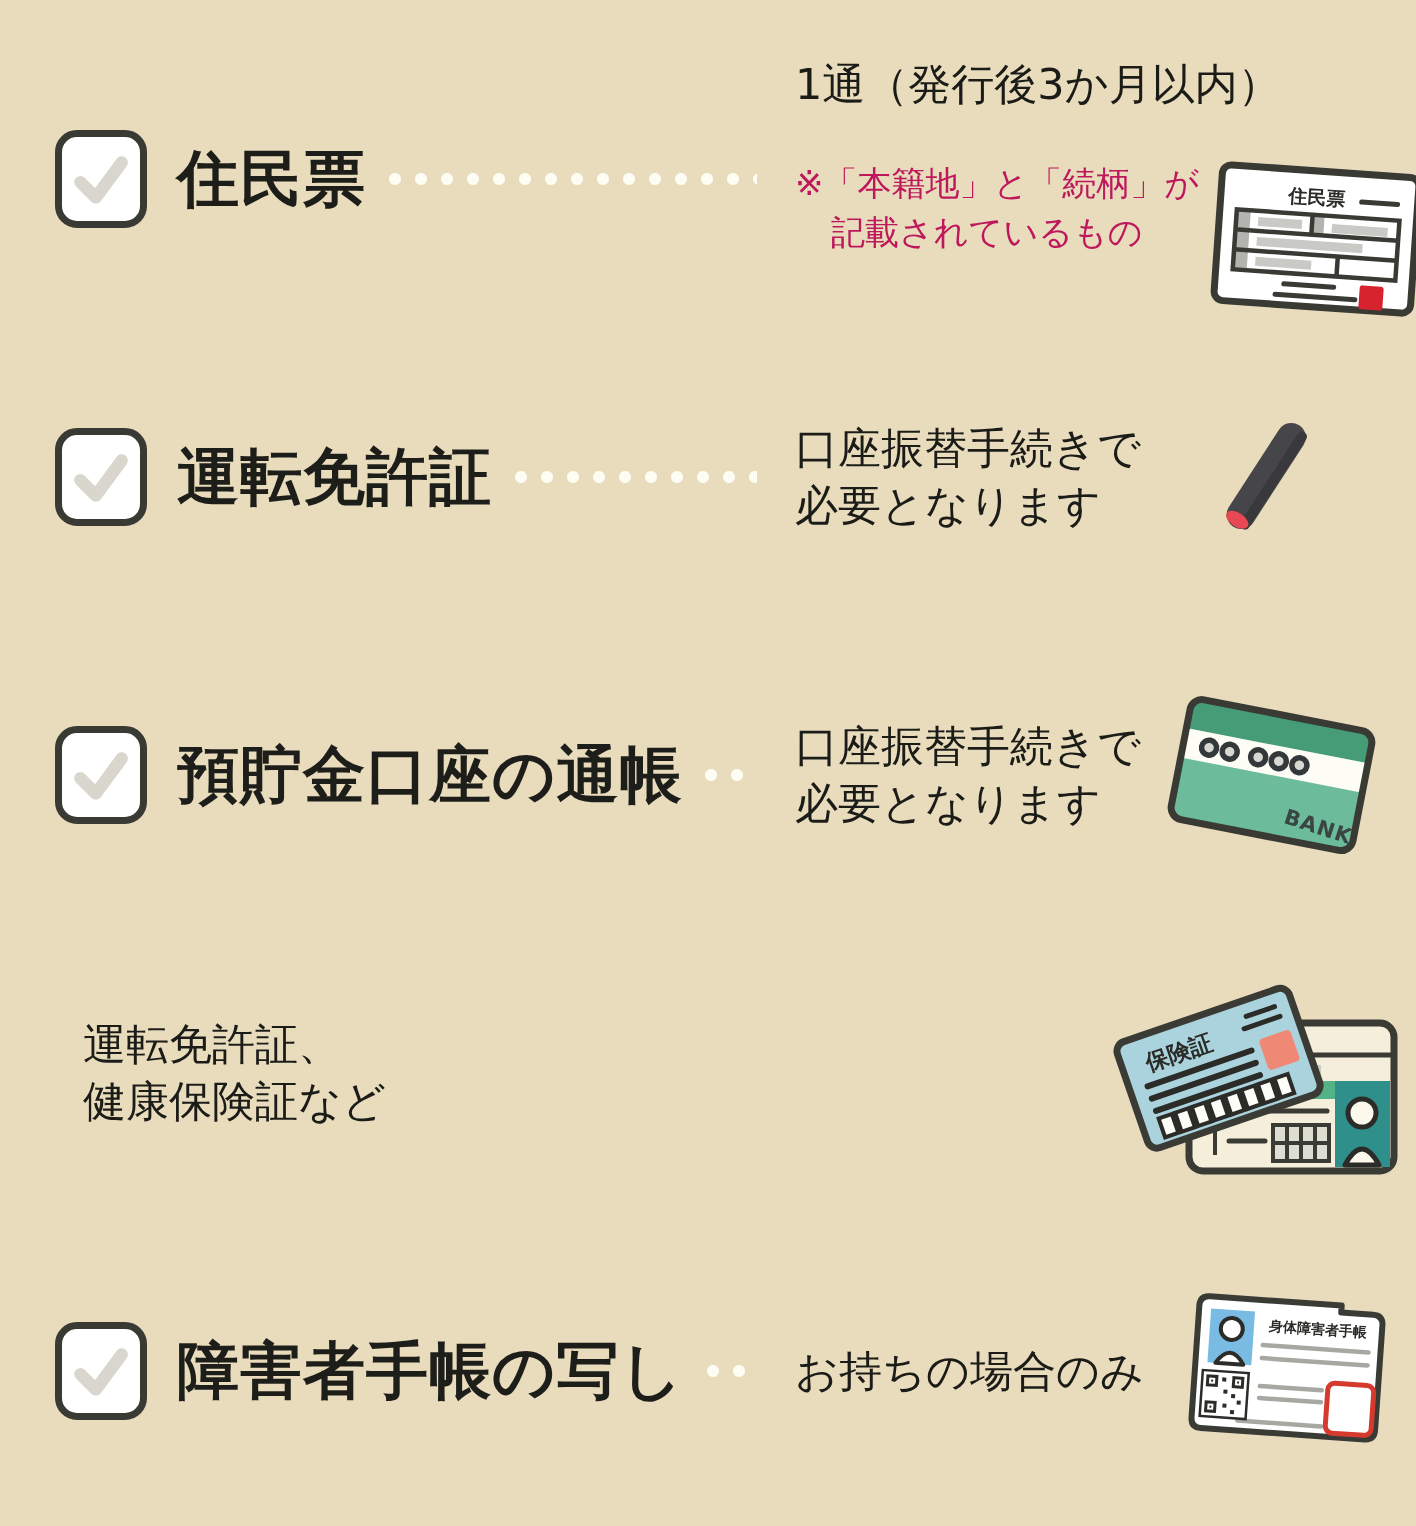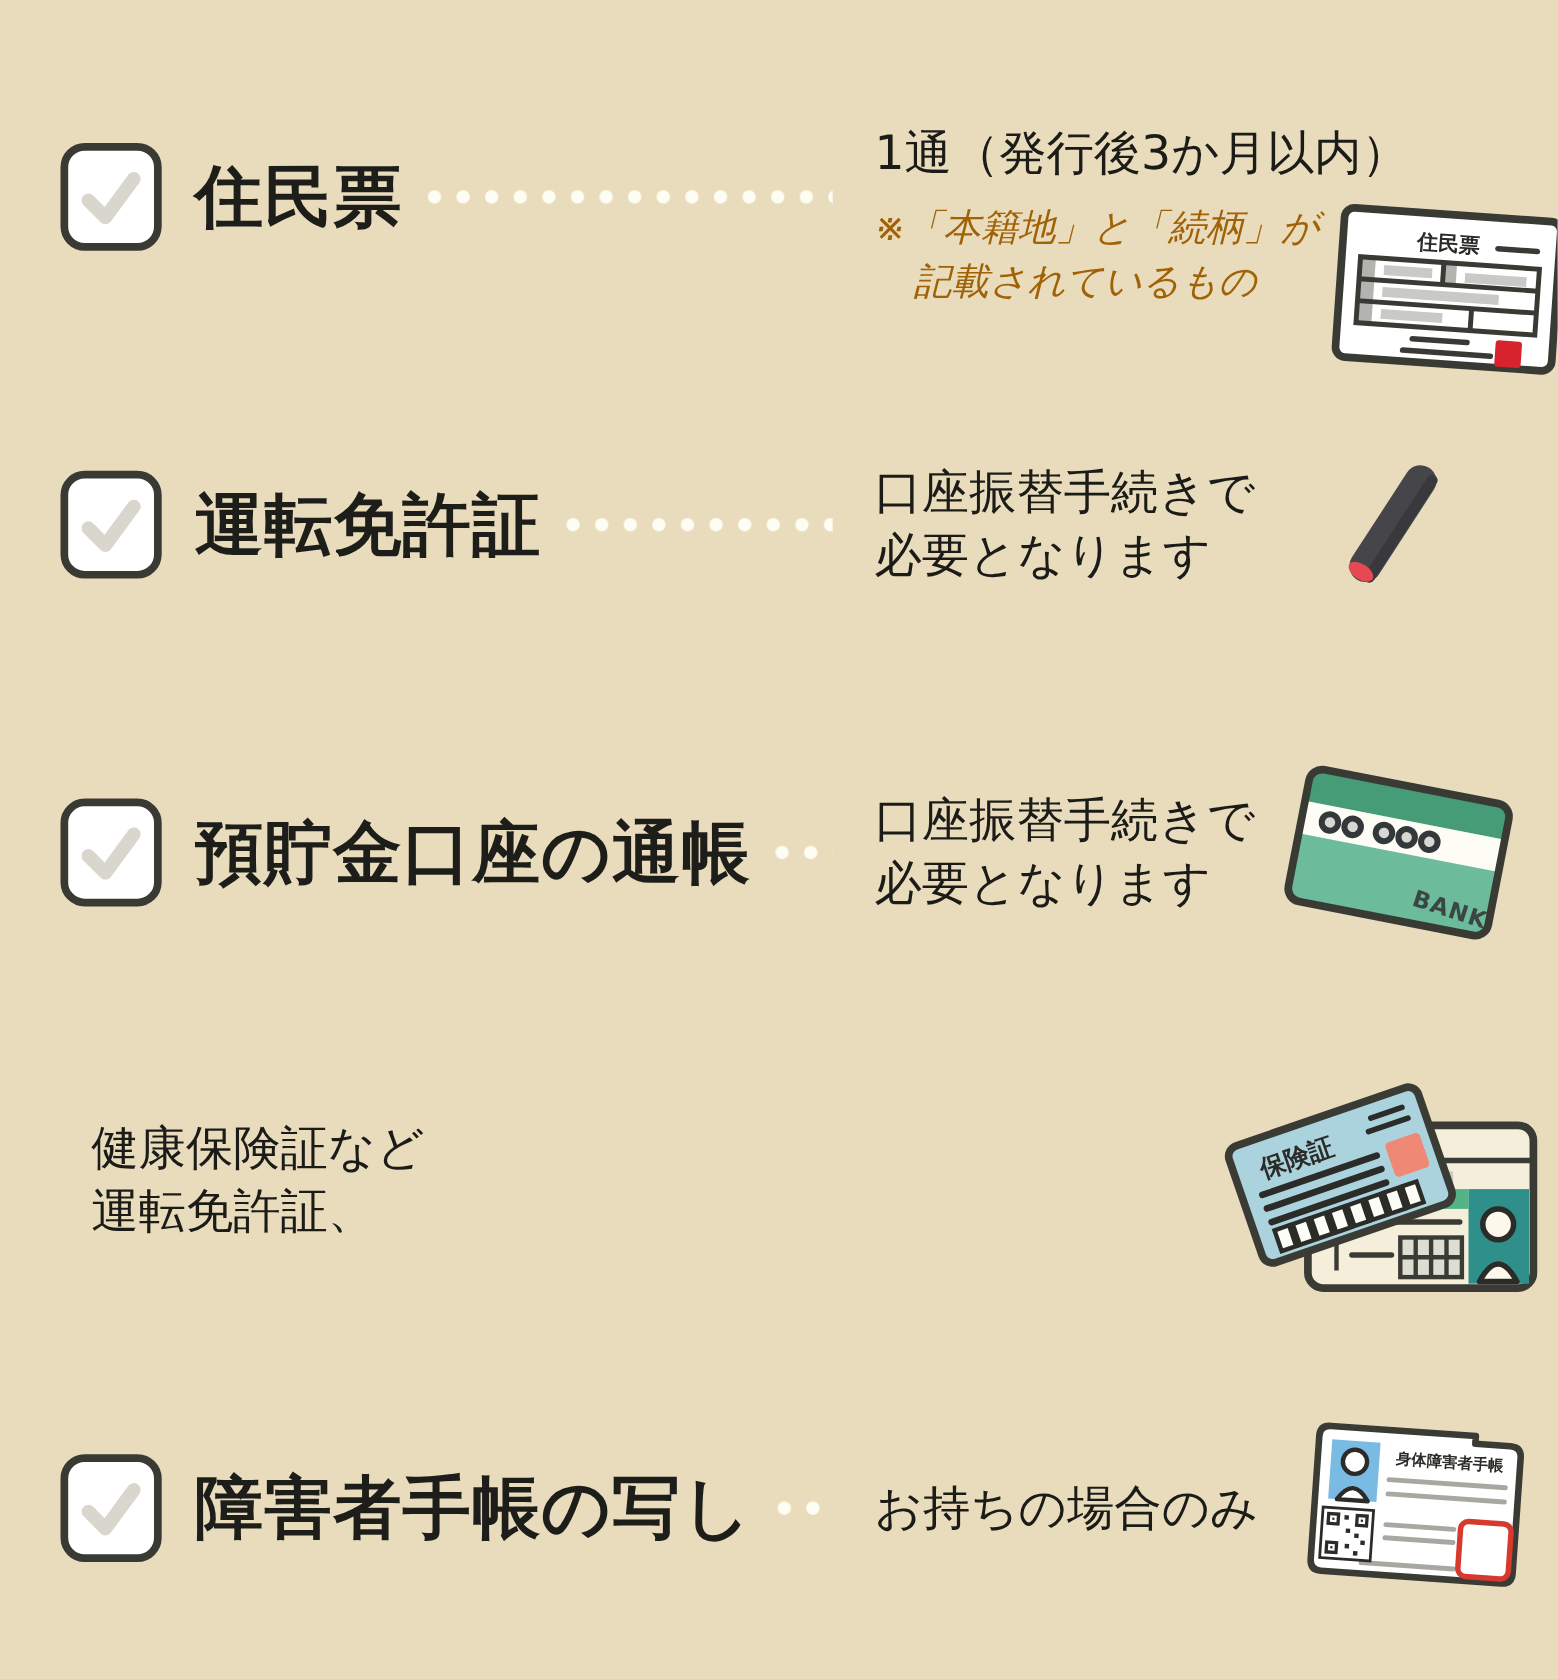--- a/index.html
+++ b/index.html
@@ -33,38 +33,37 @@
   .leader {
     flex: 1;
     height: 14px;
     margin: 0 10px 0 22px;
     background-image: radial-gradient(circle at 7px 7px, #fefdf4 5.5px, rgba(0,0,0,0) 6.5px);
     background-size: 26px 14px;
     background-repeat: repeat-x;
     background-position: left center;
   }
   .row-right { flex: 1; display: flex; align-items: center; min-width: 0; padding-left: 28px; }
-  .row-right.col { flex-direction: column; align-items: flex-start; align-self: flex-start; margin-top: 82px; }
+  .row-right.col { flex-direction: column; align-items: flex-start; align-self: flex-start; margin-top: 26px; gap: 32px; }
   .desc { flex: 1; min-width: 0; }
   .desc p, .desc-line {
     font-size: 43px;
     font-weight: 500;
     line-height: 1.32;
     color: #1b1b18;
     white-space: nowrap;
   }
   .sub { display: flex; align-items: flex-start; margin-top: 14px; }
   .note { flex: 1; }
   .note p {
     font-size: 34px;
     font-weight: 500;
     line-height: 1.45;
-    color: #a16207;
+    color: #be185d;
     white-space: nowrap;
-    font-style: italic;
   }
   .note p.indent { padding-left: 36px; }
   .illus { flex: none; }
   .illus svg { display: block; overflow: visible; }
   .illus-residence { margin: -4px 40px 0 10px; }
   .illus-seal { margin-right: 98px; }
   .illus-passbook { margin-right: 42px; }
   .illus-idcards { margin: 14px 14px 0 0; }
   .illus-disability { margin-right: 14px; }
 </style>
@@ -183,22 +182,22 @@
             <rect x="10" y="25" width="185" height="122" rx="12" fill="none" stroke="#3a3a35" stroke-width="7"></rect>
           </g>
         </svg>
       </div>
     </div>
   </section>
 
   <section class="row">
     <div class="row-right">
       <div class="desc">
+        <p>運転免許証、</p>
         <p>健康保険証など</p>
-        <p>運転免許証、</p>
       </div>
       <div class="illus illus-idcards">
         <svg width="285" height="195" viewBox="0 0 285 195">
 
           <g>
             <rect x="72" y="40" width="205" height="148" rx="14" fill="#f5eeda" stroke="#3b3b36" stroke-width="7"></rect>
             <line x1="74" y1="72" x2="275" y2="72" stroke="#3b3b36" stroke-width="5"></line>
             <line x1="182" y1="43" x2="182" y2="72" stroke="#3b3b36" stroke-width="5"></line>
             <rect x="92" y="82" width="112" height="10" fill="#cbcbc5"></rect>
             <rect x="76" y="98" width="142" height="18" fill="#54b287"></rect>

